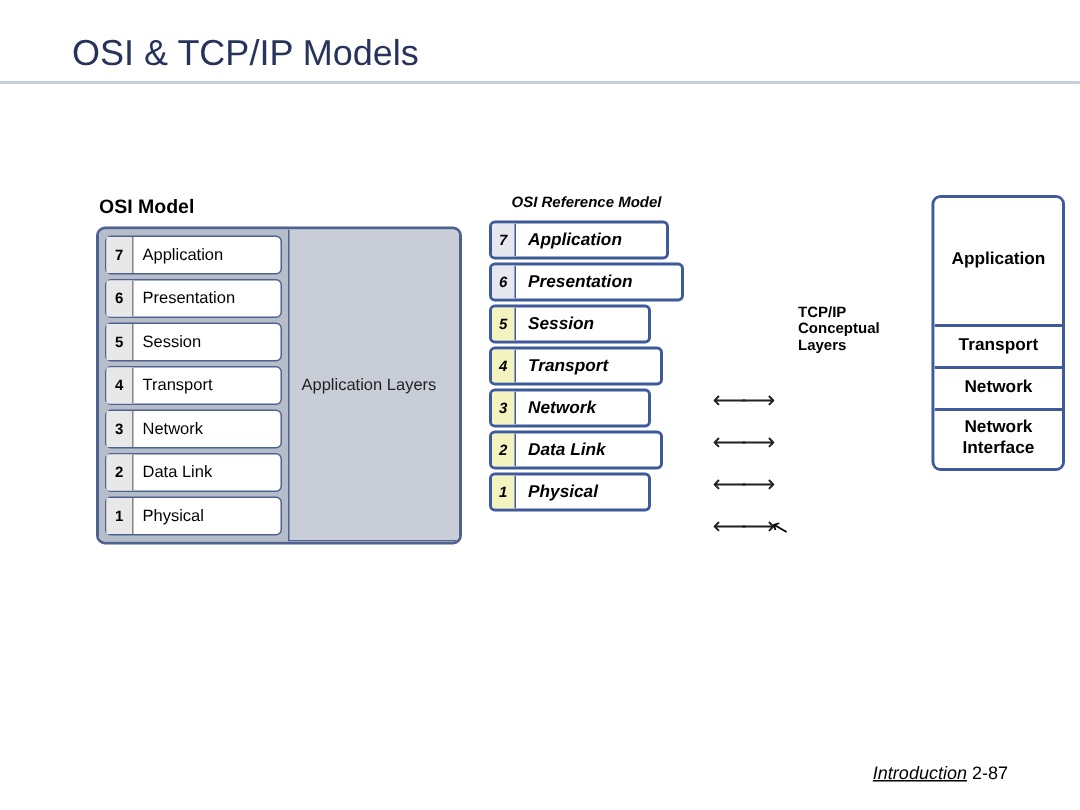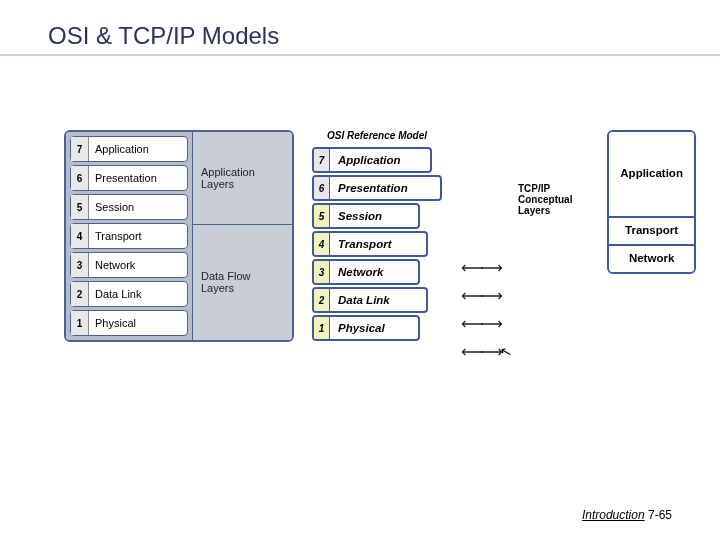--- a/index.html
+++ b/index.html
@@ -92,21 +92,21 @@
     background: #c8cdd8;
   }
   .left-group {
     display: flex;
     align-items: center;
     justify-content: flex-start;
     padding: 10px 8px;
     font-size: 11px;
     color: #222;
     border-left: 1px solid #4f628f;
-    width: 100px;
+    width: 114px;
   }
   .lg-top { flex: 3; border-bottom: 1px solid #4f628f; }
   .lg-bot { flex: 4; }
   
   .mid-panel {
     display: flex;
     flex-direction: column;
     align-items: center;
     margin-left: 4px;
     font-style: italic;
@@ -234,20 +234,21 @@
 </style>
 </head>
 <body>
 
 <div class="slide-title">OSI &amp; TCP/IP Models</div>
 <div class="title-underline"></div>
 
 <div class="content">
 
   <div class="left-panel">
+    <div class="left-header">OSI Model</div>
     <div class="left-body">
       <div class="left-layers">
         <div class="left-layer">
           <div class="num">7</div>
           <div class="lbl">Application</div>
         </div>
         <div class="left-layer">
           <div class="num">6</div>
           <div class="lbl">Presentation</div>
         </div>
@@ -267,21 +268,20 @@
           <div class="num">2</div>
           <div class="lbl">Data Link</div>
         </div>
         <div class="left-layer">
           <div class="num">1</div>
           <div class="lbl">Physical</div>
         </div>
       </div>
       <div class="left-groups">
         <div class="left-group lg-top">Application Layers</div>
-        <div class="left-group lg-bot">Data Flow Layers</div>
       </div>
     </div>
   </div>
 
   <div class="mid-panel">
     <div class="mid-header">OSI Reference Model</div>
     <div class="mid-stack">
       <div class="mid-layer w7">
         <div class="num">7</div>
         <div class="lbl">Application</div>
@@ -323,21 +323,22 @@
       <span class="cursor">↖</span>
     </div>
   </div>
 
   <div class="right-panel">
     <div class="right-header">TCP/IP Conceptual Layers</div>
     <div class="right-box">
       <div class="right-layer rh-app">Application</div>
       <div class="right-layer rh-reg">Transport</div>
       <div class="right-layer rh-reg">Network</div>
+      <div class="right-layer rh-net">Network Interface</div>
     </div>
   </div>
 
 </div>
 
 <div class="footer">
   <span class="chap">Introduction</span>
-  <span>7-65</span>
+  <span>2-87</span>
 </div>
 
 </body></html>

